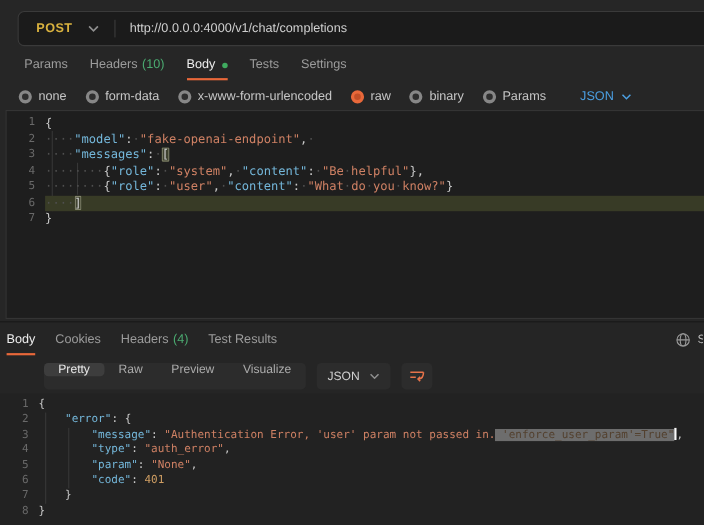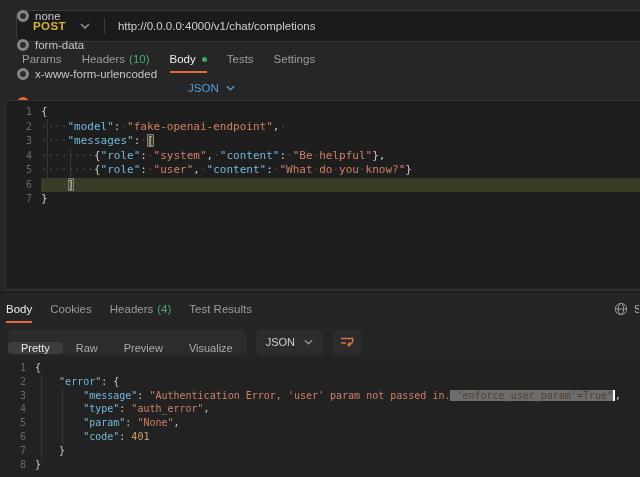--- a/index.html
+++ b/index.html
@@ -71,21 +71,21 @@
   .tk-cur{display:inline-block;width:2px;height:11px;background:#fafafa;vertical-align:-2px;}
   .guide{position:absolute;width:1px;background:#373737;}
   .req-editor .guide-a{left:41px;top:18px;height:73px;}
   .req-editor .guide-b{left:64px;top:47px;height:29px;}
   .resp-editor .guide-a{left:41px;top:17px;height:83px;}
   .resp-editor .guide-b{left:62px;top:31px;height:55px;}
 
   
   .resp-section{position:absolute;left:0;right:0;top:292px;bottom:0;background:#252525;border-top:1px solid #1a1a1a;}
   .resp-toolbar{position:absolute;left:0;right:0;top:330px;height:24px;display:flex;align-items:center;gap:8px;padding-left:8px;}
-  .segmented{display:flex;background:#2c2c2c;border-radius:4px;padding:0;height:24px;align-items:flex-end;}
+  .segmented{display:flex;background:#2c2c2c;border-radius:4px;padding:0;height:24px;align-items:flex-start;margin-left:32px;}
   .seg-item{display:flex;align-items:center;padding:0 13px;font-size:11px;color:#ababab;cursor:pointer;border-radius:4px;}
   .seg-item.active{background:#3d3d3d;color:#e9e9e9;}
   .json-btn{display:flex;align-items:center;gap:9px;background:#2c2c2c;border-radius:4px;height:24px;
     padding:0 10px;font-size:11px;color:#cfcfcf;cursor:pointer;margin-left:2px;}
   .wrap-btn{width:28px;height:24px;background:#2c2c2c;border-radius:4px;display:flex;align-items:center;
     justify-content:center;cursor:pointer;margin-left:2px;}
 </style>
 </head>
 <body>
 
@@ -116,21 +116,21 @@
       </div>
       <div class="tab">
         <span>Tests</span>
       </div>
       <div class="tab">
         <span>Settings</span>
       </div>
     </div>
 
   <div class="type-row">
-    <span id="typeRadios" style="display:flex;gap:17px;flex-direction:column;">
+    <span id="typeRadios" style="display:flex;gap:17px;">
         <span class="radio-item">
           <span class="radio-dot"></span>
           <span>none</span>
         </span>
         <span class="radio-item">
           <span class="radio-dot"></span>
           <span>form-data</span>
         </span>
         <span class="radio-item">
           <span class="radio-dot"></span>

